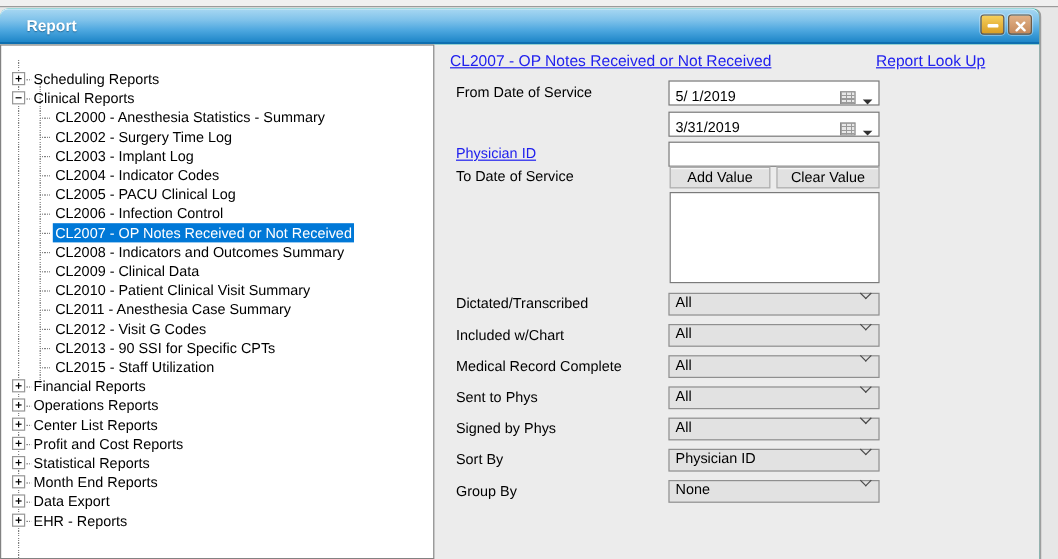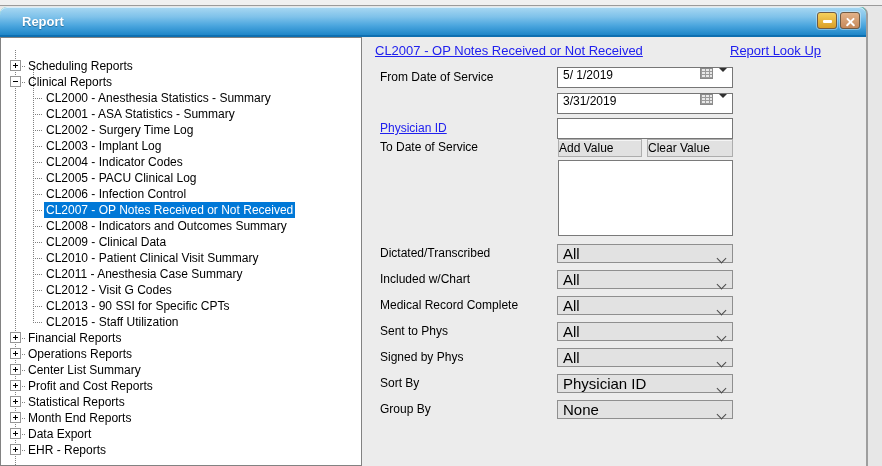--- a/index.html
+++ b/index.html
@@ -73,47 +73,47 @@
   .plink { position:absolute; font-size:13px; color:var(--link,#2020EE);
     text-decoration:underline; cursor:pointer; white-space:nowrap; }
   .report-title { left:13px; top:6px; }
   .lookup { left:368px; top:6px; }
 
   .flabel { position:absolute; left:18px; font-size:12px; color:#000; white-space:nowrap; }
   .llink { color:var(--link,#2020EE); text-decoration:underline; cursor:pointer; }
 
   .field { position:absolute; left:195px; width:176px; background:#fff;
     border:1px solid #767676; font-size:12px; }
-  .datefield { height:21px; display:flex; align-items:flex-start; padding:0 5px; }
+  .datefield { height:21px; display:flex; align-items:flex-end; padding:0 5px; }
   .datefield .dtext { flex:1; }
   .cal-icon { width:13px; height:11px; border:1px solid #8A8A8A; margin-right:6px;
     background-color:#E8E8E8;
     background-image:repeating-linear-gradient(90deg,#9A9A9A 0 1px,transparent 1px 4px),
                      repeating-linear-gradient(0deg,#9A9A9A 0 1px,transparent 1px 3px); }
   .dd-arrow { width:0; height:0; border-left:4px solid transparent;
     border-right:4px solid transparent; border-top:4px solid #303030; }
   .textinput { top:81px; height:21px; line-height:19px; padding:0 4px; }
 
   .vbtn { position:absolute; top:102px; height:18px; background:var(--button-face,#E1E1E1);
-    border:1px solid #ADADAD; font-size:12px; line-height:16px;
+    border:1px solid #ADADAD; font-size:12px; text-align:center; line-height:16px;
     color:#000; cursor:pointer; box-shadow:inset 0 1px 0 #F5F5F5; }
   .addv { left:196px; width:84px; }
   .clearv { left:285px; width:86px; }
 
   .listbox { position:absolute; left:196px; top:123px; width:175px; height:76px;
     background:#fff; border:1px solid #7A7A7A; }
 
   .combos { position:absolute; left:0; top:207px; right:0; }
   .combo-row { position:relative; height:19px; margin-bottom:7px; }
   .combo-row .clabel { position:absolute; left:18px; top:0; line-height:19px;
     font-size:12px; white-space:nowrap; }
   .combo { position:absolute; left:195px; top:0; width:176px; height:19px;
     background:var(--combo-face,#E2E2E2); border:1px solid #8F8F8F;
-    display:flex; align-items:flex-end; justify-content:space-between;
-    padding:0 7px 0 5px; font-size:15px; cursor:default; }
+    display:flex; align-items:flex-start; justify-content:space-between;
+    padding:0 7px 0 5px; font-size:12px; cursor:default; }
   .chev { width:7px; height:7px; border-right:1.4px solid #4A4A4A;
     border-bottom:1.4px solid #4A4A4A; transform:rotate(45deg); margin-top:-4px; }
 </style>
 </head>
 <body>
 
 <div class="top-strip"></div>
 
 <div class="win">
   <div class="titlebar">
@@ -143,24 +143,20 @@
         <div class="trow lvl0 g-minus">
           <span class="box"></span>
           <span class="tlabel">Clinical Reports</span>
         </div>
 
         <div class="trow lvl1">
           
           <span class="tlabel">CL2000 - Anesthesia Statistics - Summary</span>
         </div>
 
-        <div class="trow lvl1">
-          
-          <span class="tlabel">CL2001 - ASA Statistics - Summary</span>
-        </div>
 
         <div class="trow lvl1">
           
           <span class="tlabel">CL2002 - Surgery Time Log</span>
         </div>
 
         <div class="trow lvl1">
           
           <span class="tlabel">CL2003 - Implant Log</span>
         </div>
@@ -227,21 +223,21 @@
         </div>
 
 
         <div class="trow lvl0 g-plus">
           <span class="box"></span>
           <span class="tlabel">Operations Reports</span>
         </div>
 
         <div class="trow lvl0 g-plus">
           <span class="box"></span>
-          <span class="tlabel">Center List Summary</span>
+          <span class="tlabel">Center List Reports</span>
         </div>
 
         <div class="trow lvl0 g-plus">
           <span class="box"></span>
           <span class="tlabel">Profit and Cost Reports</span>
         </div>
 
         <div class="trow lvl0 g-plus">
           <span class="box"></span>
           <span class="tlabel">Statistical Reports</span>

